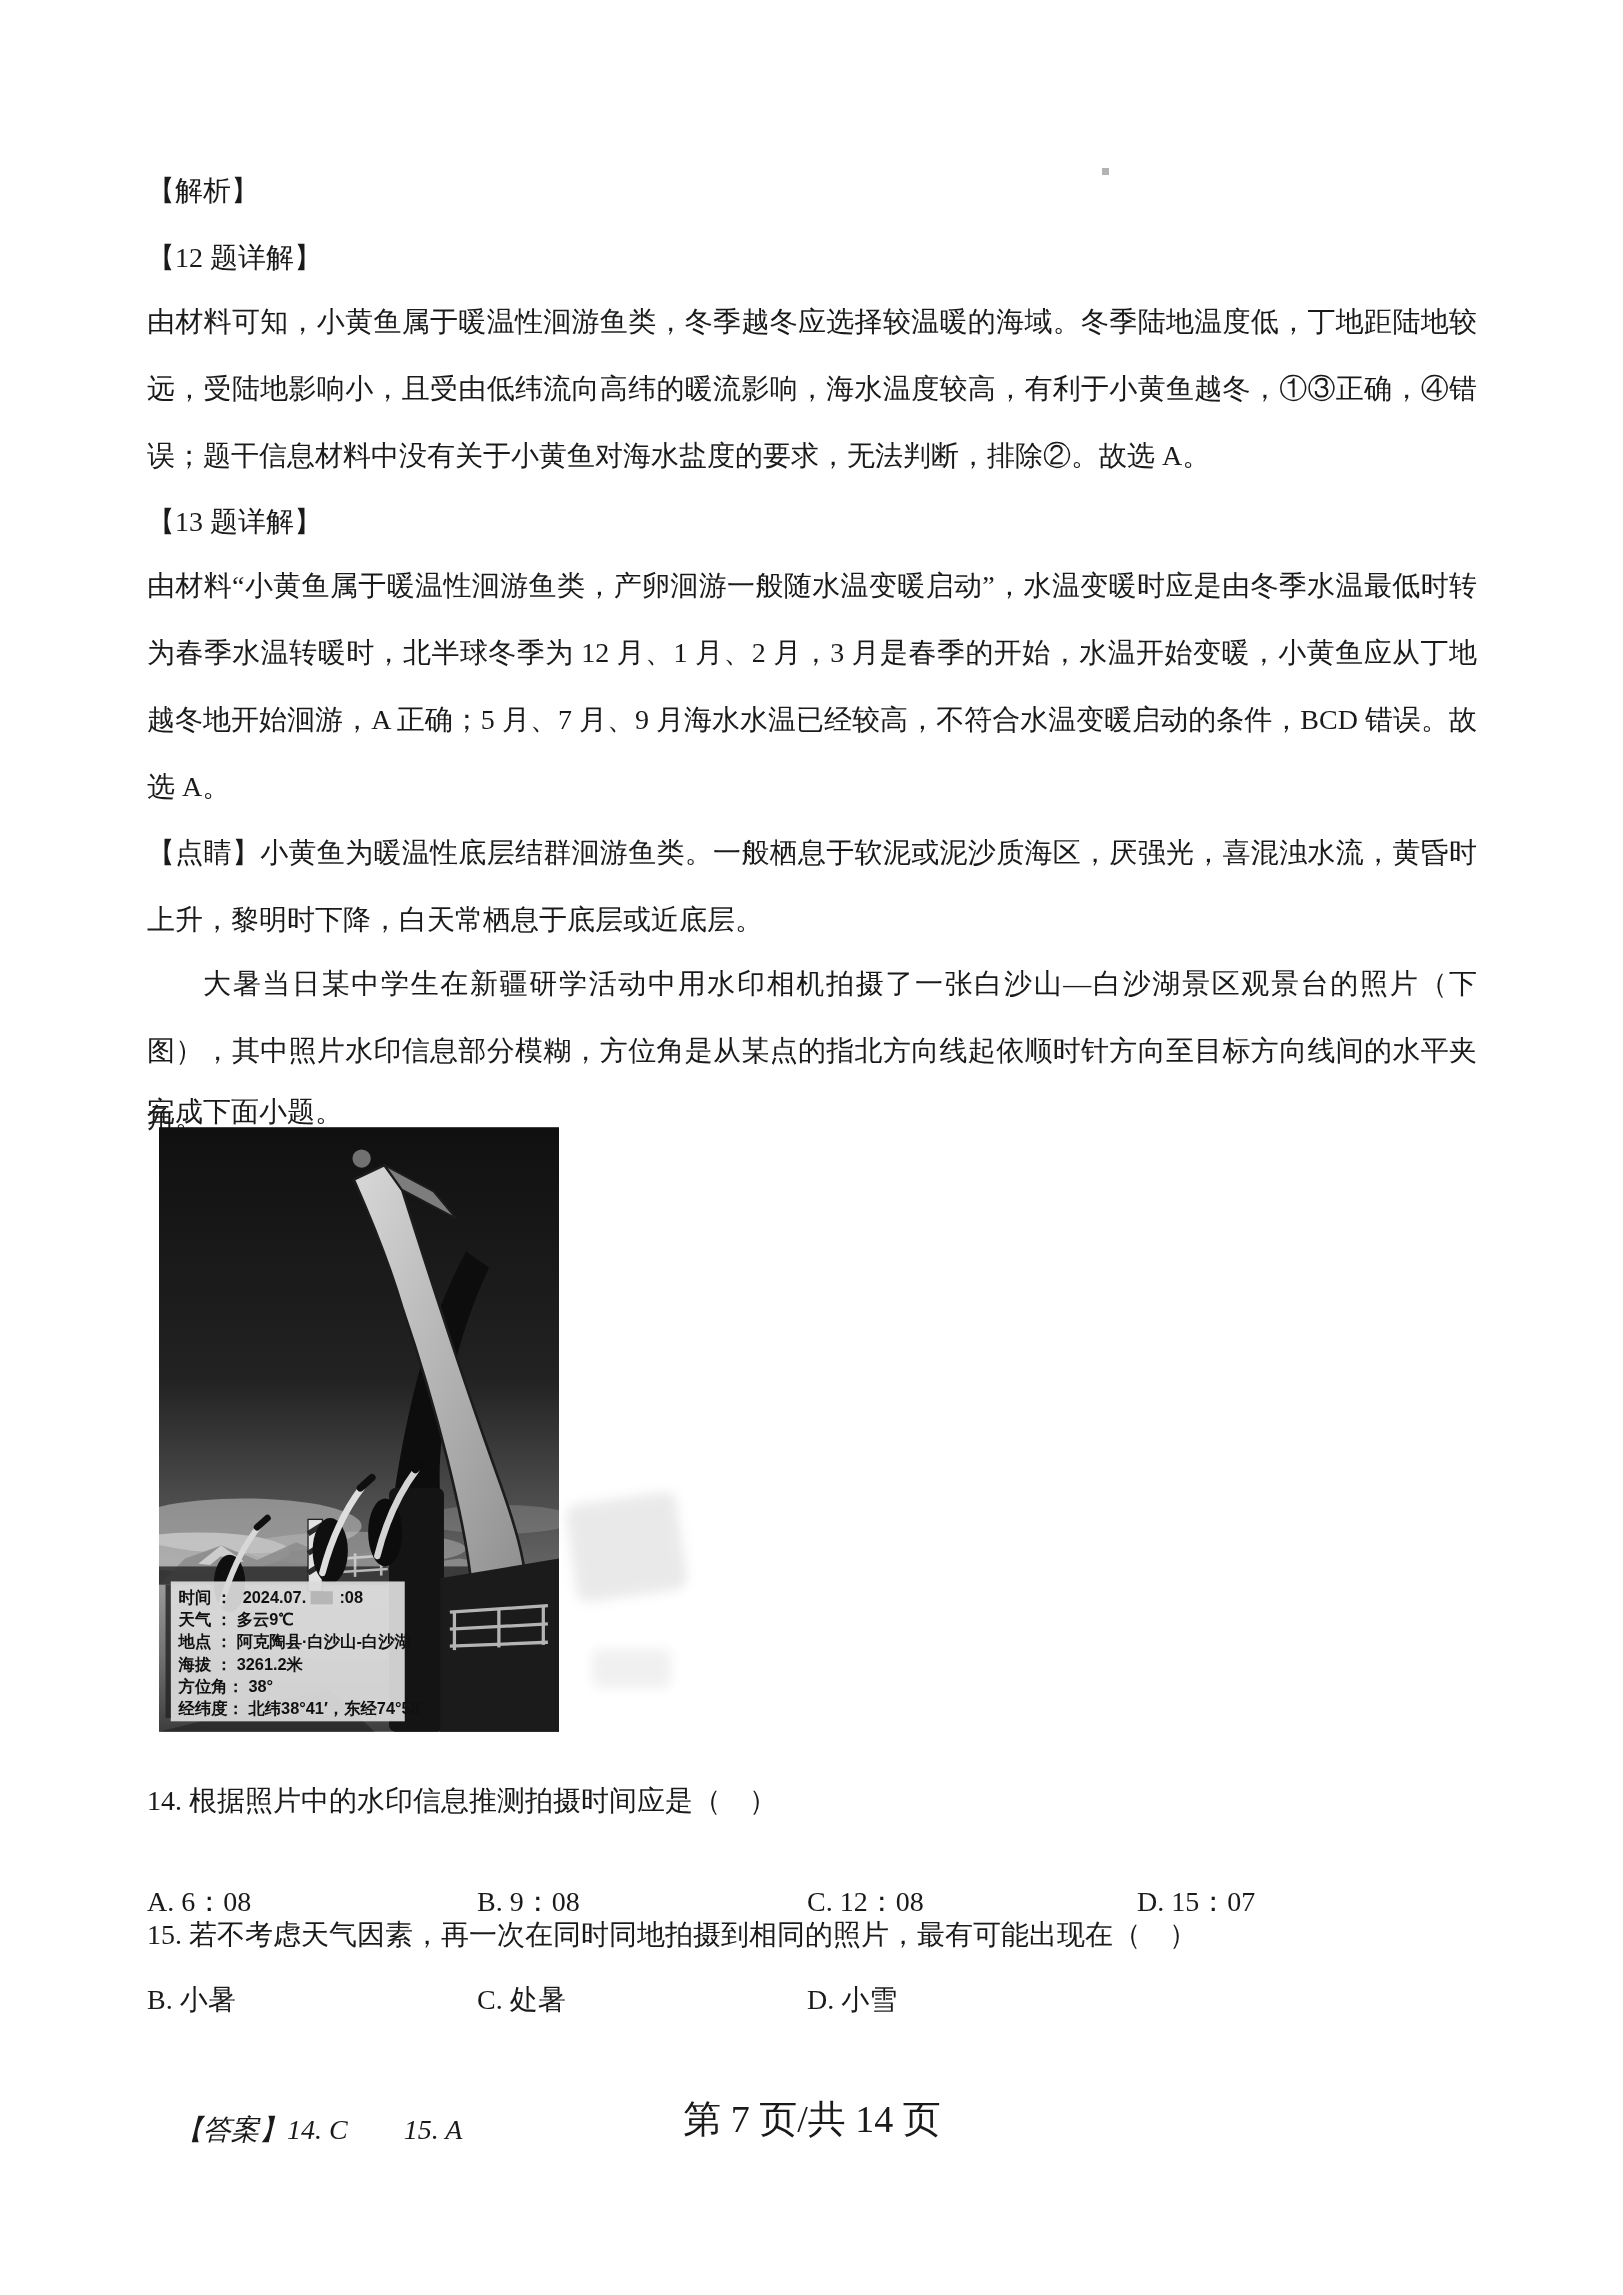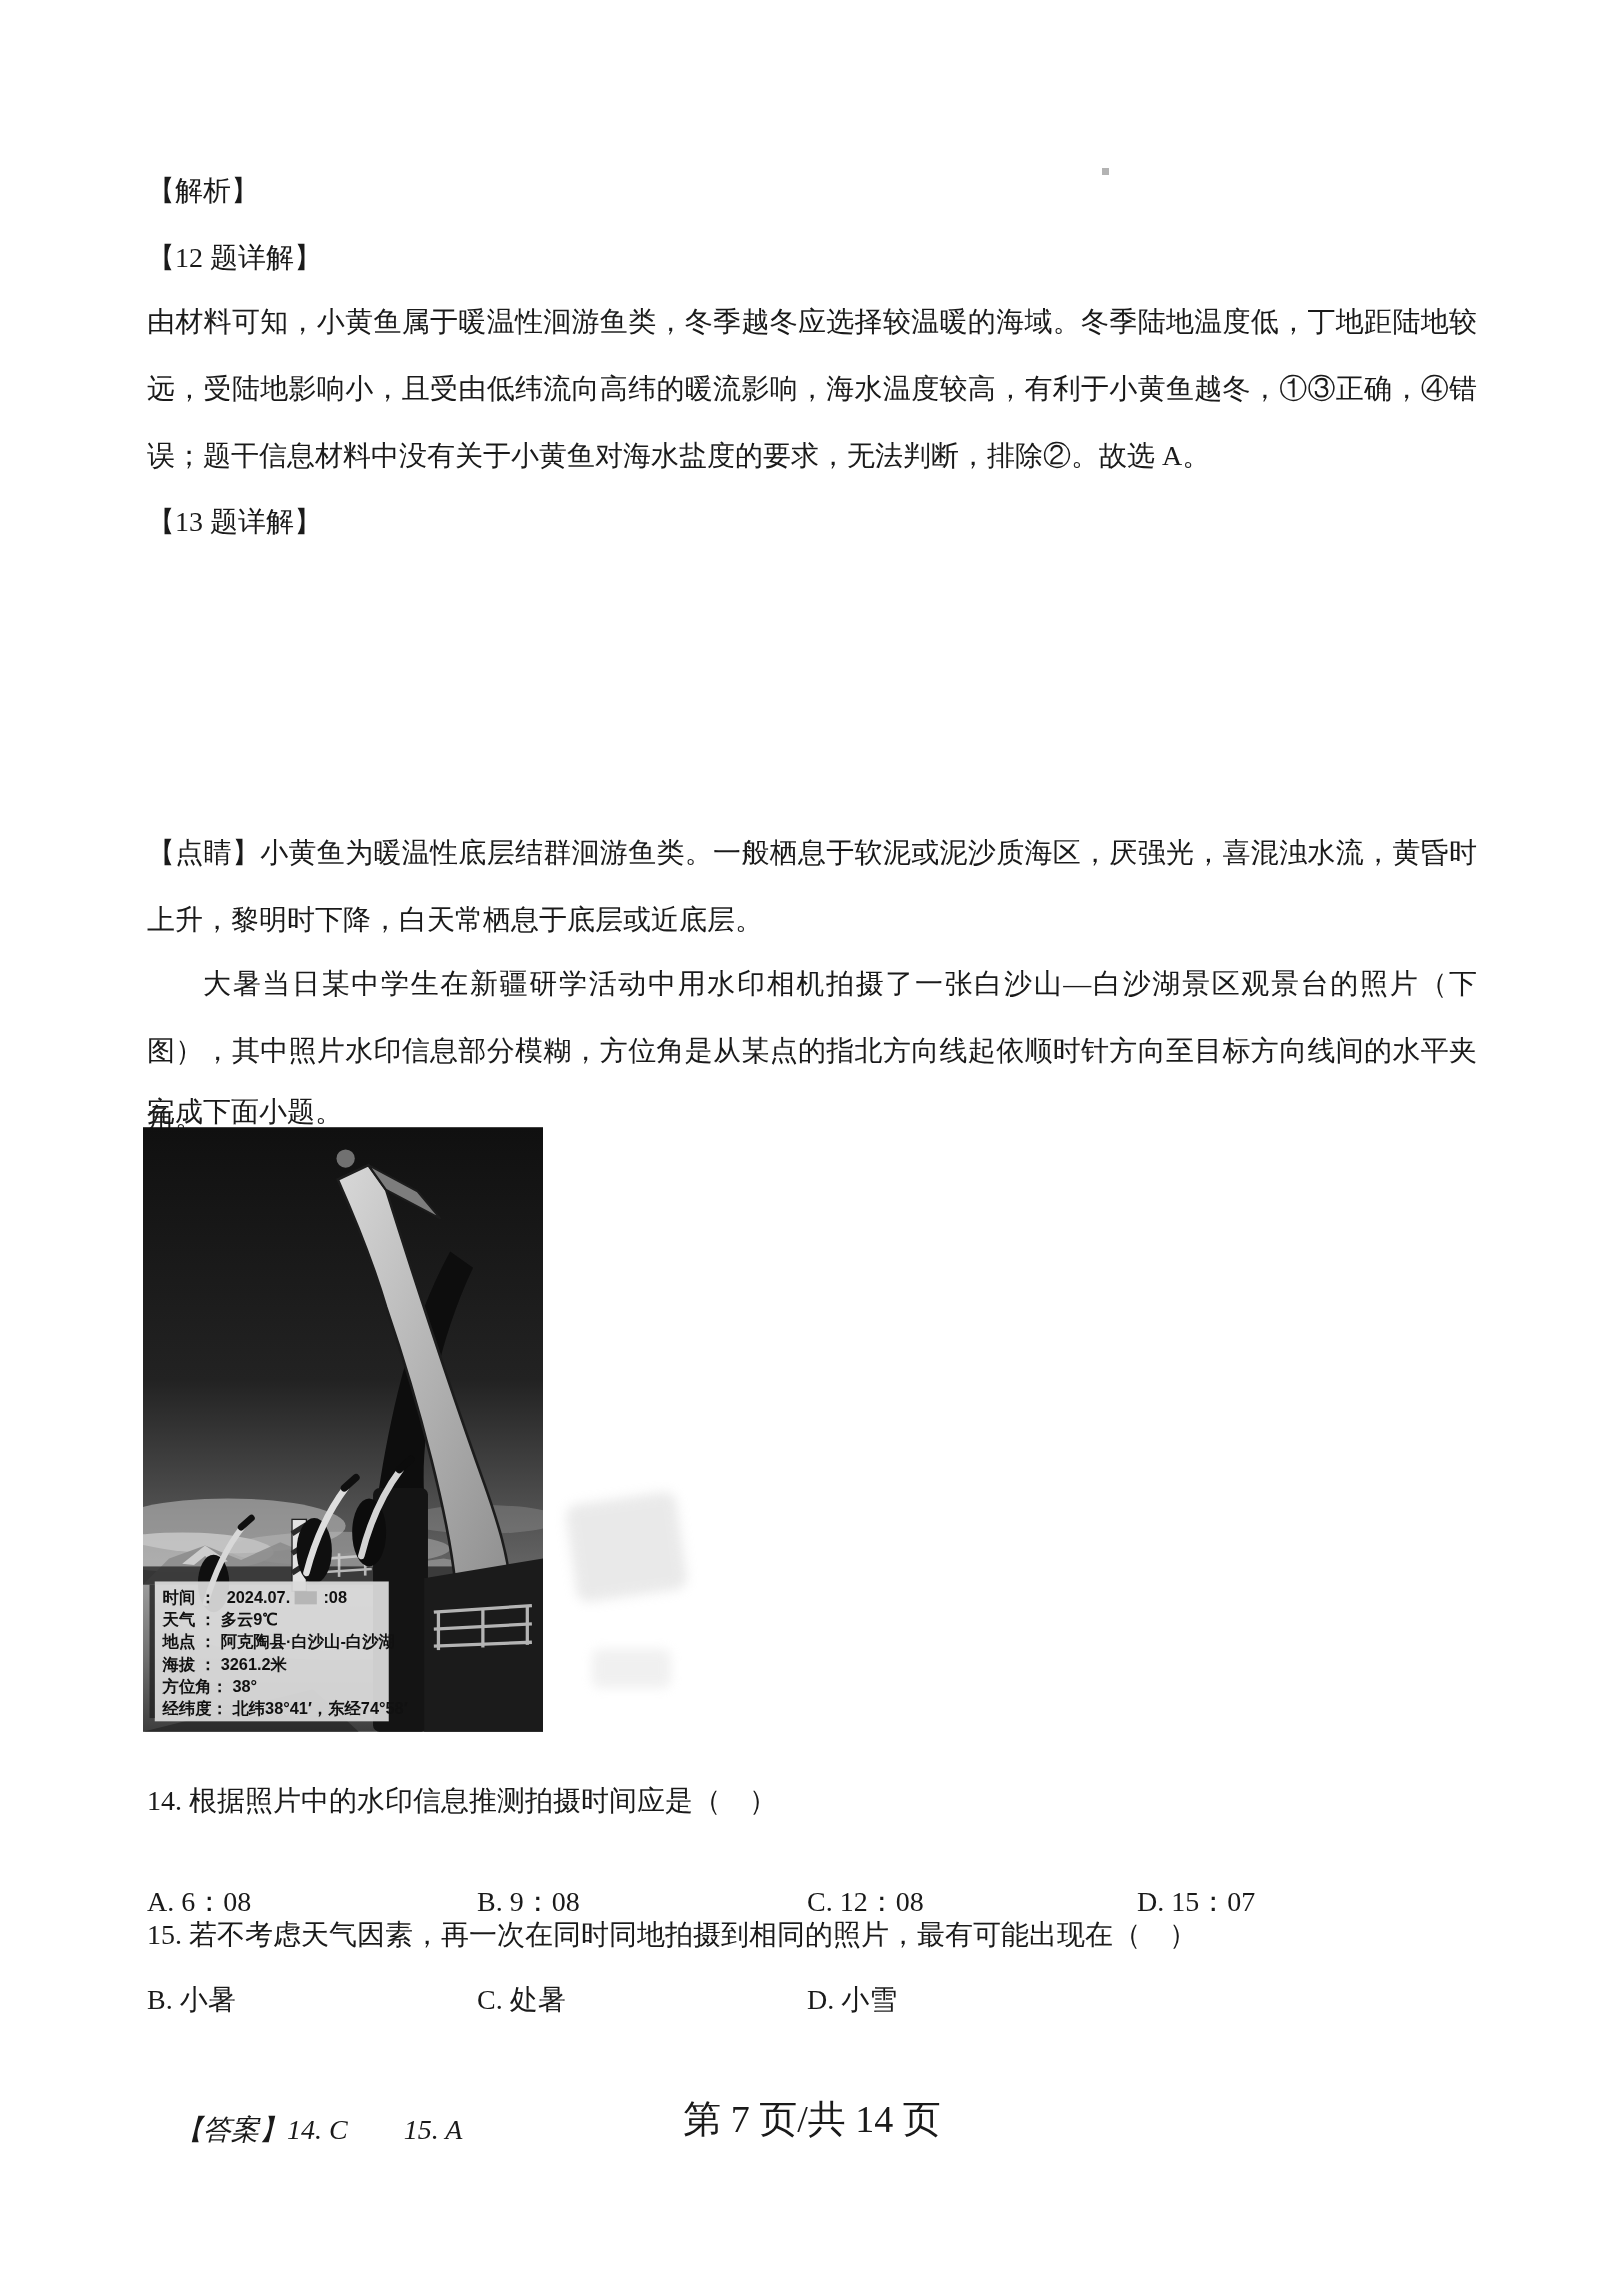--- a/index.html
+++ b/index.html
@@ -6,21 +6,21 @@
   body{
     width:1623px;height:2295px;position:relative;background:#ffffff;
     font-family:"Liberation Serif","DejaVu Serif",serif;
     color:#1a1a1a;
   }
   .page{position:absolute;inset:0;overflow:hidden;}
   .block{position:absolute;left:147px;width:1330px;font-size:28px;line-height:67px;}
   .para{text-align:justify;}
   .indent{text-indent:2em;}
   .header-line{font-weight:normal;}
-  .photo-fig{position:absolute;left:143px;top:1127px;width:400px;height:452px;margin:0;}
+  .photo-fig{position:absolute;left:159px;top:1127px;width:400px;height:452px;margin:0;}
   .photo-fig svg{display:block;width:400px;height:605px;}
   .q-stem{white-space:pre-wrap;}
   .options{display:grid;grid-template-columns:330px 330px 330px auto;}
   .options span{white-space:pre;}
   .answer-line{white-space:pre;font-style:italic;}
   .footer{position:absolute;left:147px;width:1330px;top:2094px;text-align:center;font-size:38px;}
   .artifact-dot{
     position:absolute;left:1102px;top:168px;width:6.5px;height:6.5px;
     background:#9a9a9a;opacity:.75;
   }
@@ -45,20 +45,21 @@
   <div class="artifact-smudge2"></div>
 
   <div class="block header-line" style="top:157px">【解析】</div>
 
   <div class="block header-line" style="top:224px">【12 题详解】</div>
 
   <div class="block para" style="top:288px">由材料可知，小黄鱼属于暖温性洄游鱼类，冬季越冬应选择较温暖的海域。冬季陆地温度低，丁地距陆地较远，受陆地影响小，且受由低纬流向高纬的暖流影响，海水温度较高，有利于小黄鱼越冬，①③正确，④错误；题干信息材料中没有关于小黄鱼对海水盐度的要求，无法判断，排除②。故选 A。</div>
 
   <div class="block header-line" style="top:488px">【13 题详解】</div>
 
+  <div class="block para" style="top:552px">由材料“小黄鱼属于暖温性洄游鱼类，产卵洄游一般随水温变暖启动”，水温变暖时应是由冬季水温最低时转为春季水温转暖时，北半球冬季为 12 月、1 月、2 月，3 月是春季的开始，水温开始变暖，小黄鱼应从丁地越冬地开始洄游，A 正确；5 月、7 月、9 月海水水温已经较高，不符合水温变暖启动的条件，BCD 错误。故选 A。</div>
 
   <div class="block para" style="top:819px">【点睛】小黄鱼为暖温性底层结群洄游鱼类。一般栖息于软泥或泥沙质海区，厌强光，喜混浊水流，黄昏时上升，黎明时下降，白天常栖息于底层或近底层。</div>
 
   <div class="block para indent" style="top:950px">大暑当日某中学生在新疆研学活动中用水印相机拍摄了一张白沙山—白沙湖景区观景台的照片（下图），其中照片水印信息部分模糊，方位角是从某点的指北方向线起依顺时针方向至目标方向线间的水平夹角。</div>
 
   <div class="block" style="top:1078px">完成下面小题。</div>
 
   <figure class="photo-fig">
     <svg viewBox="0 0 612 925" xmlns="http://www.w3.org/2000/svg">
       <defs>

